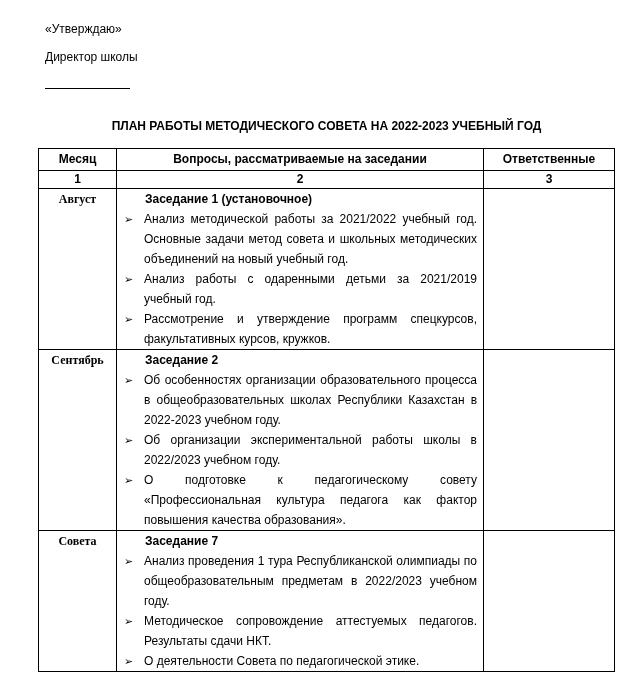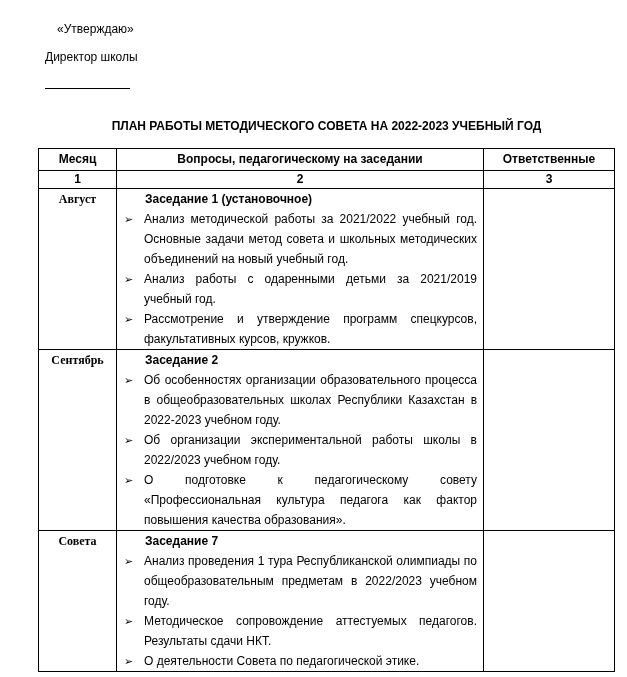--- a/index.html
+++ b/index.html
@@ -1,18 +1,18 @@
 <!DOCTYPE html>
 <html><head>
 <meta charset="utf-8">
 <style>
   html, body { margin: 0; padding: 0; background: #ffffff; }
   body { width: 627px; height: 677px; position: relative; overflow: hidden;
          font-family: "Liberation Sans", sans-serif; color: #000; font-size: 12px; }
-  .approve { position: absolute; left: 45px; top: 22px; line-height: 14px; margin-left: 12px; }
+  .approve { position: absolute; left: 45px; top: 22px; line-height: 14px; }
   .director { position: absolute; left: 45px; top: 50px; line-height: 14px; text-align: center; }
   .sign-line { position: absolute; left: 45px; top: 88px; width: 85px; border-top: 1px solid #000; }
   .title { position: absolute; left: 0; width: 653px; top: 119px; text-align: center;
            font-weight: bold; font-size: 12px; line-height: 14px; }
   table.plan { position: absolute; left: 38px; top: 148px; width: 576px;
                border-collapse: collapse; table-layout: fixed; }
   table.plan td { border: 1px solid #000; vertical-align: top; padding: 0; font-size: 12px; }
   col.c1 { width: 78px; } col.c2 { width: 367px; } col.c3 { width: 131px; }
   .hdr td { text-align: center; font-weight: bold; height: 21px; line-height: 21px; }
   .num td { text-align: center; font-weight: bold; height: 17px; line-height: 17px; }
@@ -33,21 +33,21 @@
 
 <table class="plan">
   <colgroup>
       <col class="c1">
       <col class="c2">
       <col class="c3">
     </colgroup>
   <tbody>
       <tr class="hdr">
     <td>Месяц</td>
-    <td>Вопросы, педагогическому на заседании</td>
+    <td>Вопросы, рассматриваемые на заседании</td>
     <td>Ответственные</td>
   </tr>
   <tr class="num">
     <td>1</td>
     <td>2</td>
     <td>3</td>
   </tr>
   </tbody>
     <tbody id="rows">
       <tr>

